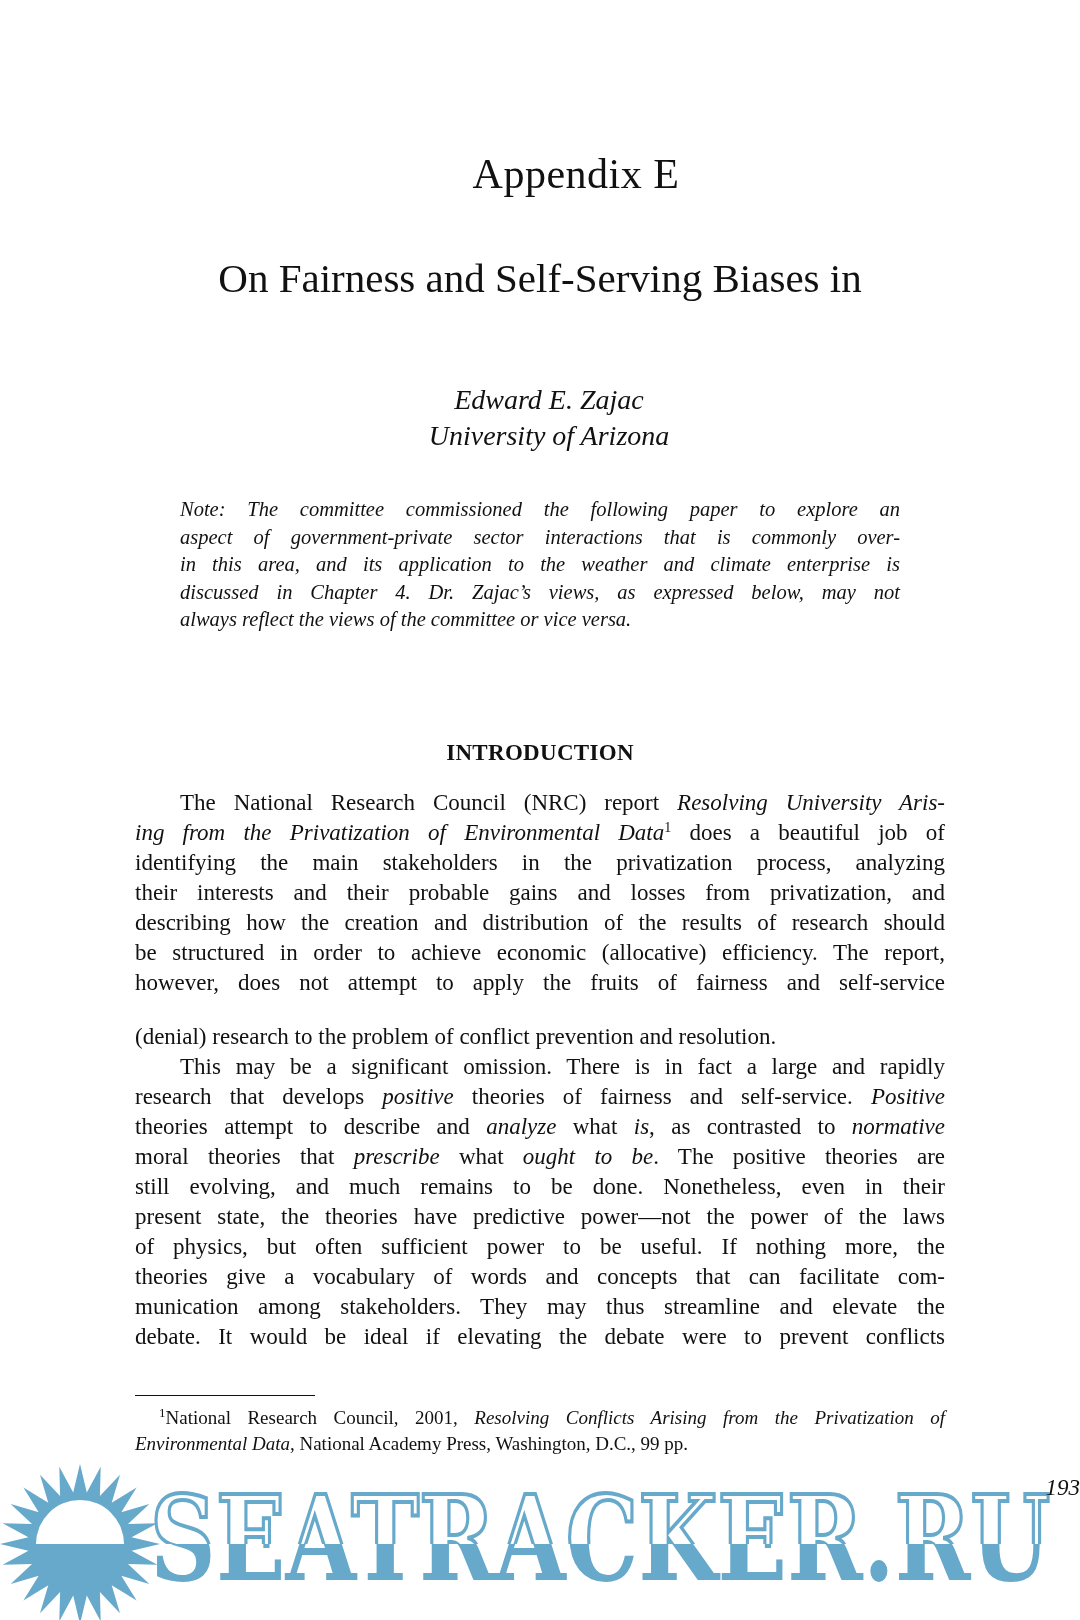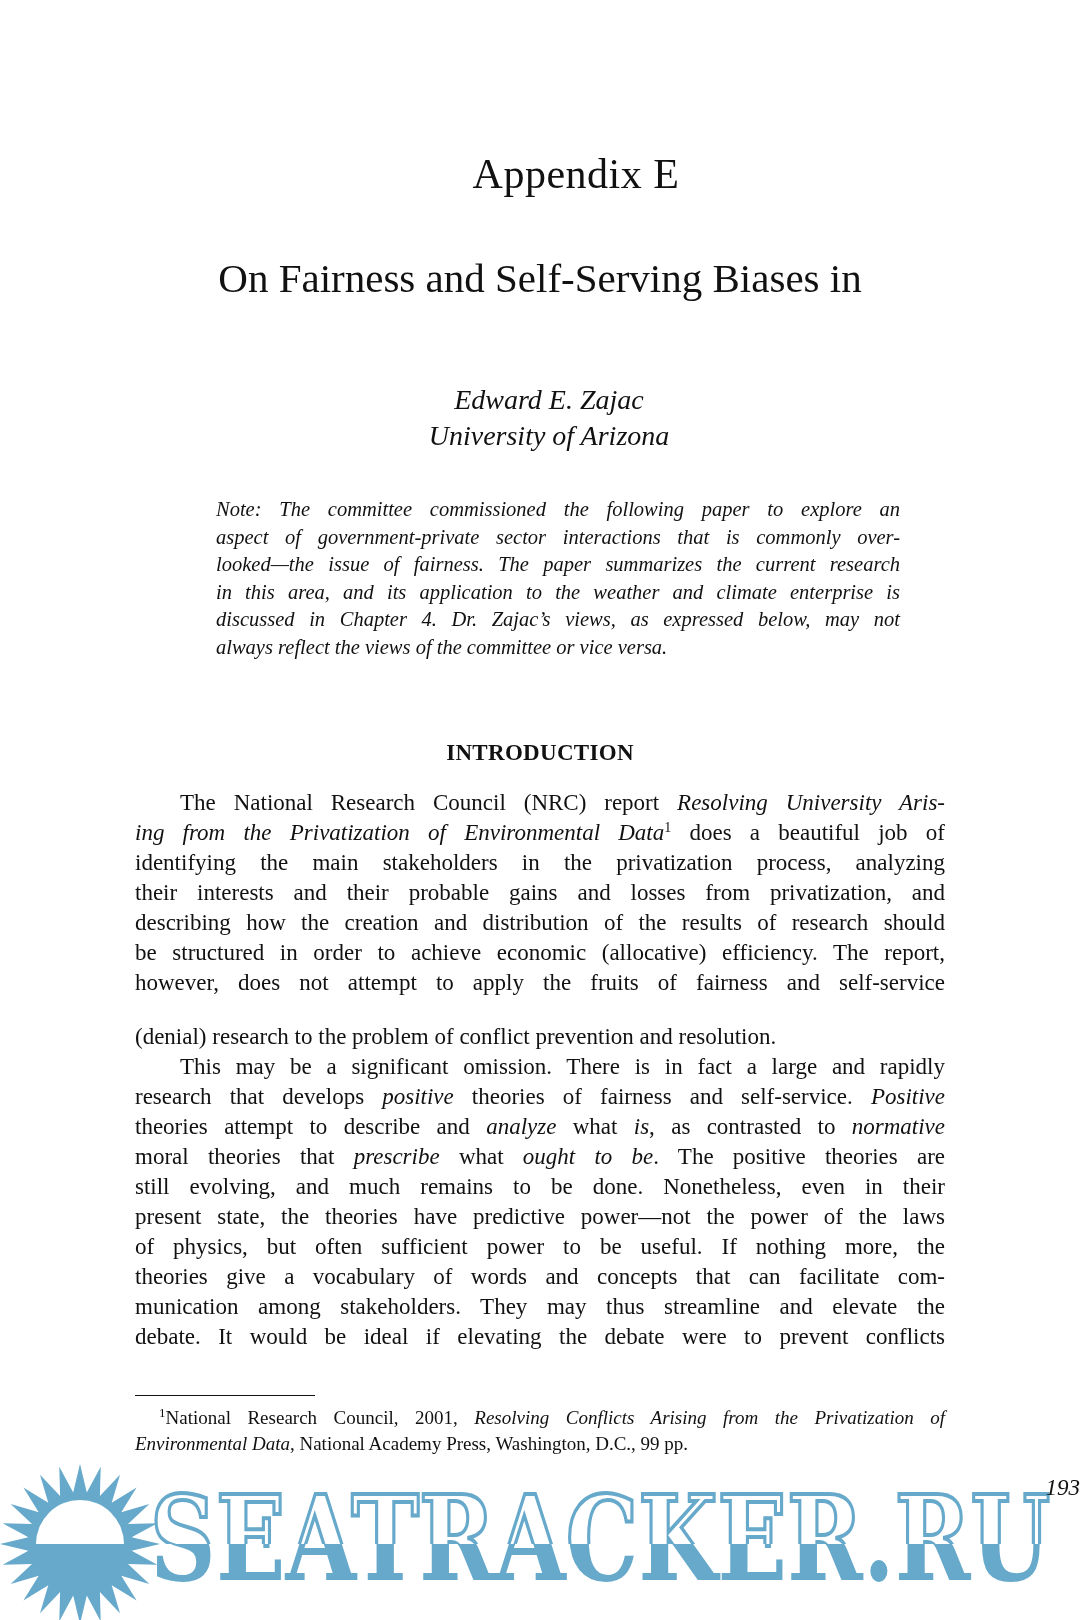--- a/index.html
+++ b/index.html
@@ -60,21 +60,20 @@
       font-style: italic;
       font-size: 20.5px;
       line-height: 27.5px;
       text-align: justify;
     }
     .note .line {
       display: block;
       text-align: justify;
       text-align-last: justify;
       white-space: nowrap;
-      margin-left: 36px;
     }
     .note .line.last { text-align-last: left; }
     .section-heading {
       position: absolute;
       top: 740px;
       left: 0;
       width: 1080px;
       text-align: center;
       font-size: 23px;
       font-weight: bold;
@@ -158,21 +157,20 @@
   </div>
 
   <div class="author-block">
     <span>Edward E. Zajac</span>
     <span>University of Arizona</span>
   </div>
 
   <div class="note">
     <span class="line">Note: The committee commissioned the following paper to explore an</span>
     <span class="line">aspect of government-private sector interactions that is commonly over-</span>
-    <span class="line">looked—the issue of fairness. The paper summarizes the current research</span>
     <span class="line">in this area, and its application to the weather and climate enterprise is</span>
     <span class="line">discussed in Chapter 4. Dr. Zajac’s views, as expressed below, may not</span>
     <span class="line last">always reflect the views of the committee or vice versa.</span>
   </div>
 
   <div class="section-heading">INTRODUCTION</div>
 
   <div class="body-text">
 
     <span class="line indent"><span>The National Research Council (NRC) report </span><i>Resolving University Aris-</i></span>

